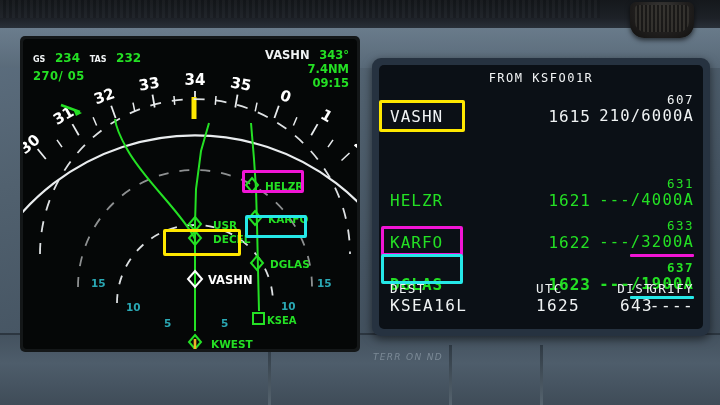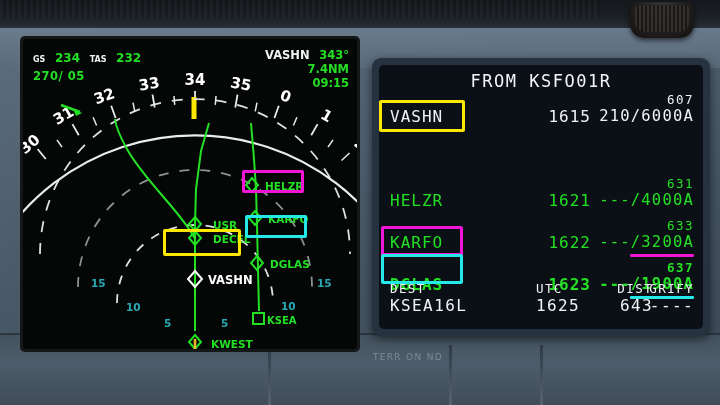--- a/index.html
+++ b/index.html
@@ -83,21 +83,21 @@
   #mcdu-screen {
     position:absolute; left:379px; top:65px; width:324px; height:264px;
     background:#0b1016;
     border-radius:5px;
     overflow:hidden;
     font-family:"DejaVu Sans Mono", monospace;
   }
   .mcdu-title {
     position:absolute; left:0; top:6px; width:324px;
     text-align:center;
-    color:#f2f4f5; font-size:17px; letter-spacing:1.5px;
+    color:#f2f4f5; font-size:12px; letter-spacing:1.5px;
   }
 
   .row { position:absolute; left:0; width:324px; height:42px; }
   .row .name {
     position:absolute; left:11px; top:14px;
     font-size:16px; letter-spacing:1px;
   }
   .row .utc {
     position:absolute; left:140px; top:14px; width:72px;
     text-align:right; font-size:16px; letter-spacing:1px;
@@ -139,20 +139,21 @@
     pointer-events:none;
   }
   .hl.magenta { border-color:#f215d6; }
   .hl.cyan    { border-color:#25e8e8; }
 
   .terr-label {
     position:absolute; left:373px; top:352px;
     color:#8b99a5; font-size:9px; letter-spacing:1.3px;
     font-family:"DejaVu Sans", sans-serif;
     opacity:.75;
+    font-style:italic;
   }
 </style>
 </head>
 <body>
 
 <div id="cockpit">
   <div class="bg-dark-top">
     <div class="vent-strip"></div>
   </div>
   <div class="bg-panel"></div>

